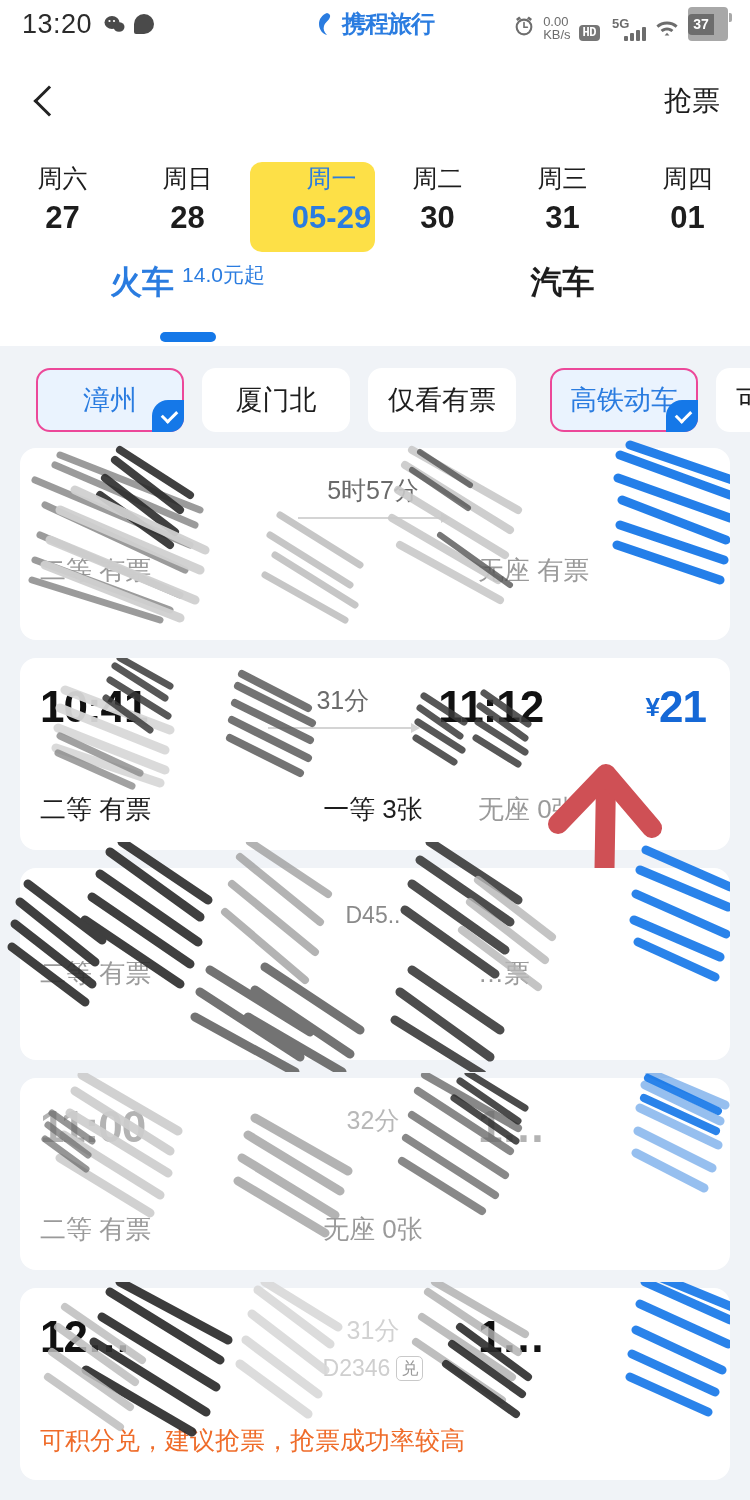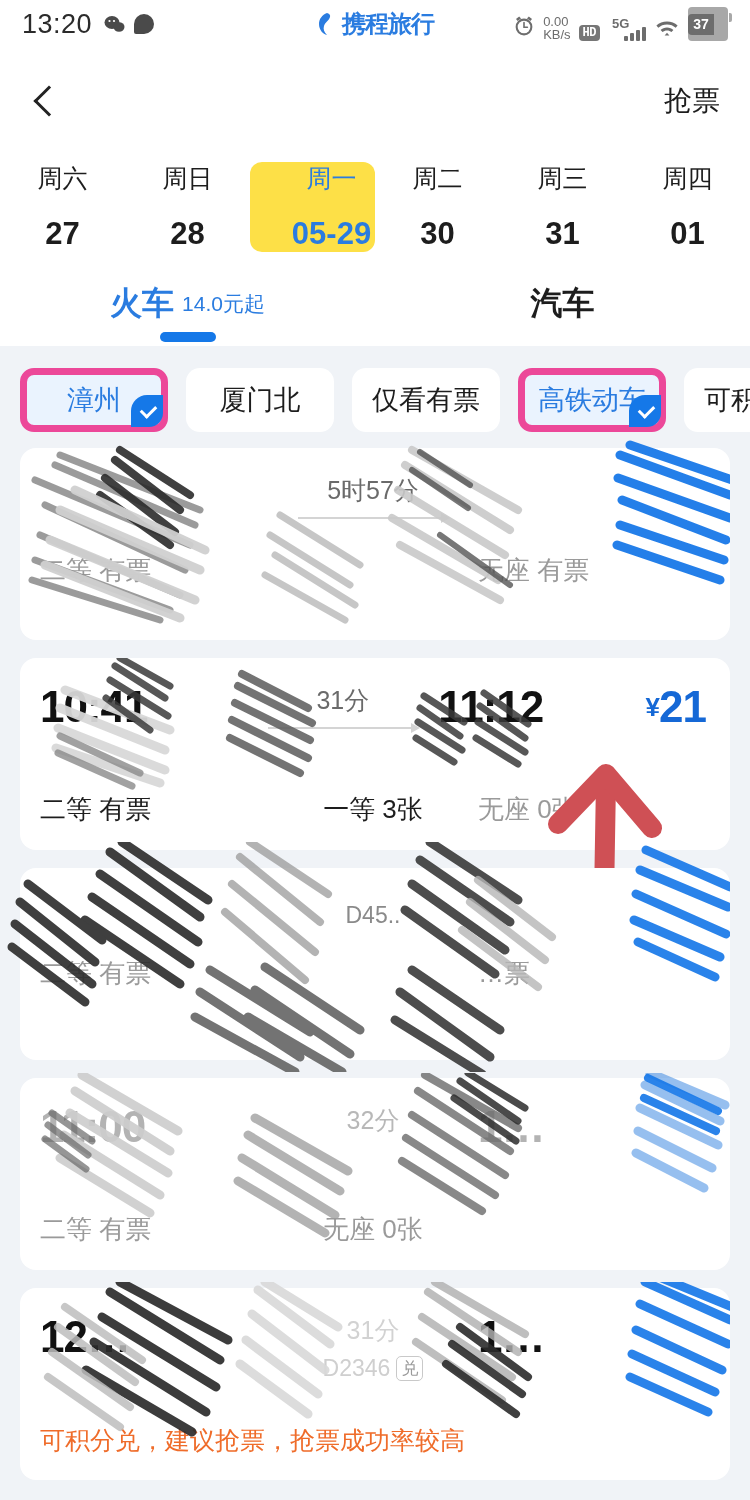--- a/index.html
+++ b/index.html
@@ -58,45 +58,45 @@
     border-left:3px solid #222;border-bottom:3px solid #222;transform:rotate(45deg);
   }
   .nav-title-area{position:absolute;left:180px;top:0;width:400px;height:105px;}
   .nav-right{margin-left:auto;font-size:28px;color:#1d1d1d;font-weight:400;}
 
   
   .datestrip{height:108px;display:flex;align-items:center;position:relative;background:#fff;overflow:hidden;}
   .dates{display:flex;align-items:center;flex:1;}
   .date-cell{
     width:125px;flex:0 0 125px;height:90px;display:flex;flex-direction:column;
-    align-items:center;justify-content:space-between;border-radius:12px;
+    align-items:center;justify-content:flex-start;gap:5px;border-radius:12px;
   }
   .date-cell .dw{font-size:25px;color:#1d1d1d;}
   .date-cell .dn{font-size:31px;color:#1d1d1d;font-weight:bold;}
   .date-cell.active{background:#fde047;padding-left:38px;}
   .date-cell.active .dw{color:#2a7ce0;}
   .date-cell.active .dn{color:#2a7ce0;font-weight:bold;}
 
   
   .tabs{height:85px;display:flex;align-items:center;background:#fff;position:relative;}
-  .tab{flex:0 0 375px;display:flex;align-items:center;justify-content:center;gap:8px;position:relative;height:85px;}
+  .tab{flex:0 0 375px;display:flex;align-items:flex-start;justify-content:center;gap:8px;position:relative;height:85px;}
   .tab .t-main{font-size:32px;font-weight:bold;color:#1d1d1d;}
   .tab.active .t-main{color:#2a7ce0;}
   .tab .t-sub{font-size:21px;color:#2a7ce0;}
   .tab-underline{position:absolute;bottom:4px;left:50%;transform:translateX(-50%);width:56px;height:10px;border-radius:5px;background:#1578e8;}
 
   
   .listwrap{background:#f0f3f7;height:calc(1500px - 48px - 105px - 108px - 85px);position:relative;overflow:hidden;}
   .chips{display:flex;gap:18px;padding:22px 20px 16px 20px;}
   .chip{
     height:64px;min-width:148px;padding:0 22px;background:#fff;border-radius:14px;
     display:flex;align-items:center;justify-content:center;position:relative;
     font-size:27px;color:#1d1d1d;white-space:nowrap;border:2px solid transparent;
   }
-  .chip.sel{background:#eaf3fe;border:7px solid #ec4899;color:#2a7ce0;}
+  .chip.sel{background:#eaf3fe;border:2px solid #ec4899;color:#2a7ce0;margin-left:16px;}
   .chip .tick{
     position:absolute;right:-2px;bottom:-2px;width:32px;height:32px;border-radius:50% 0 14px 0;
     background:#1578e8;display:flex;align-items:center;justify-content:center;
   }
   .chip .tick::after{
     content:"";width:12px;height:7px;border-left:3px solid #fff;border-bottom:3px solid #fff;
     transform:rotate(-45deg);margin-top:-3px;margin-left:2px;
   }
 
   

